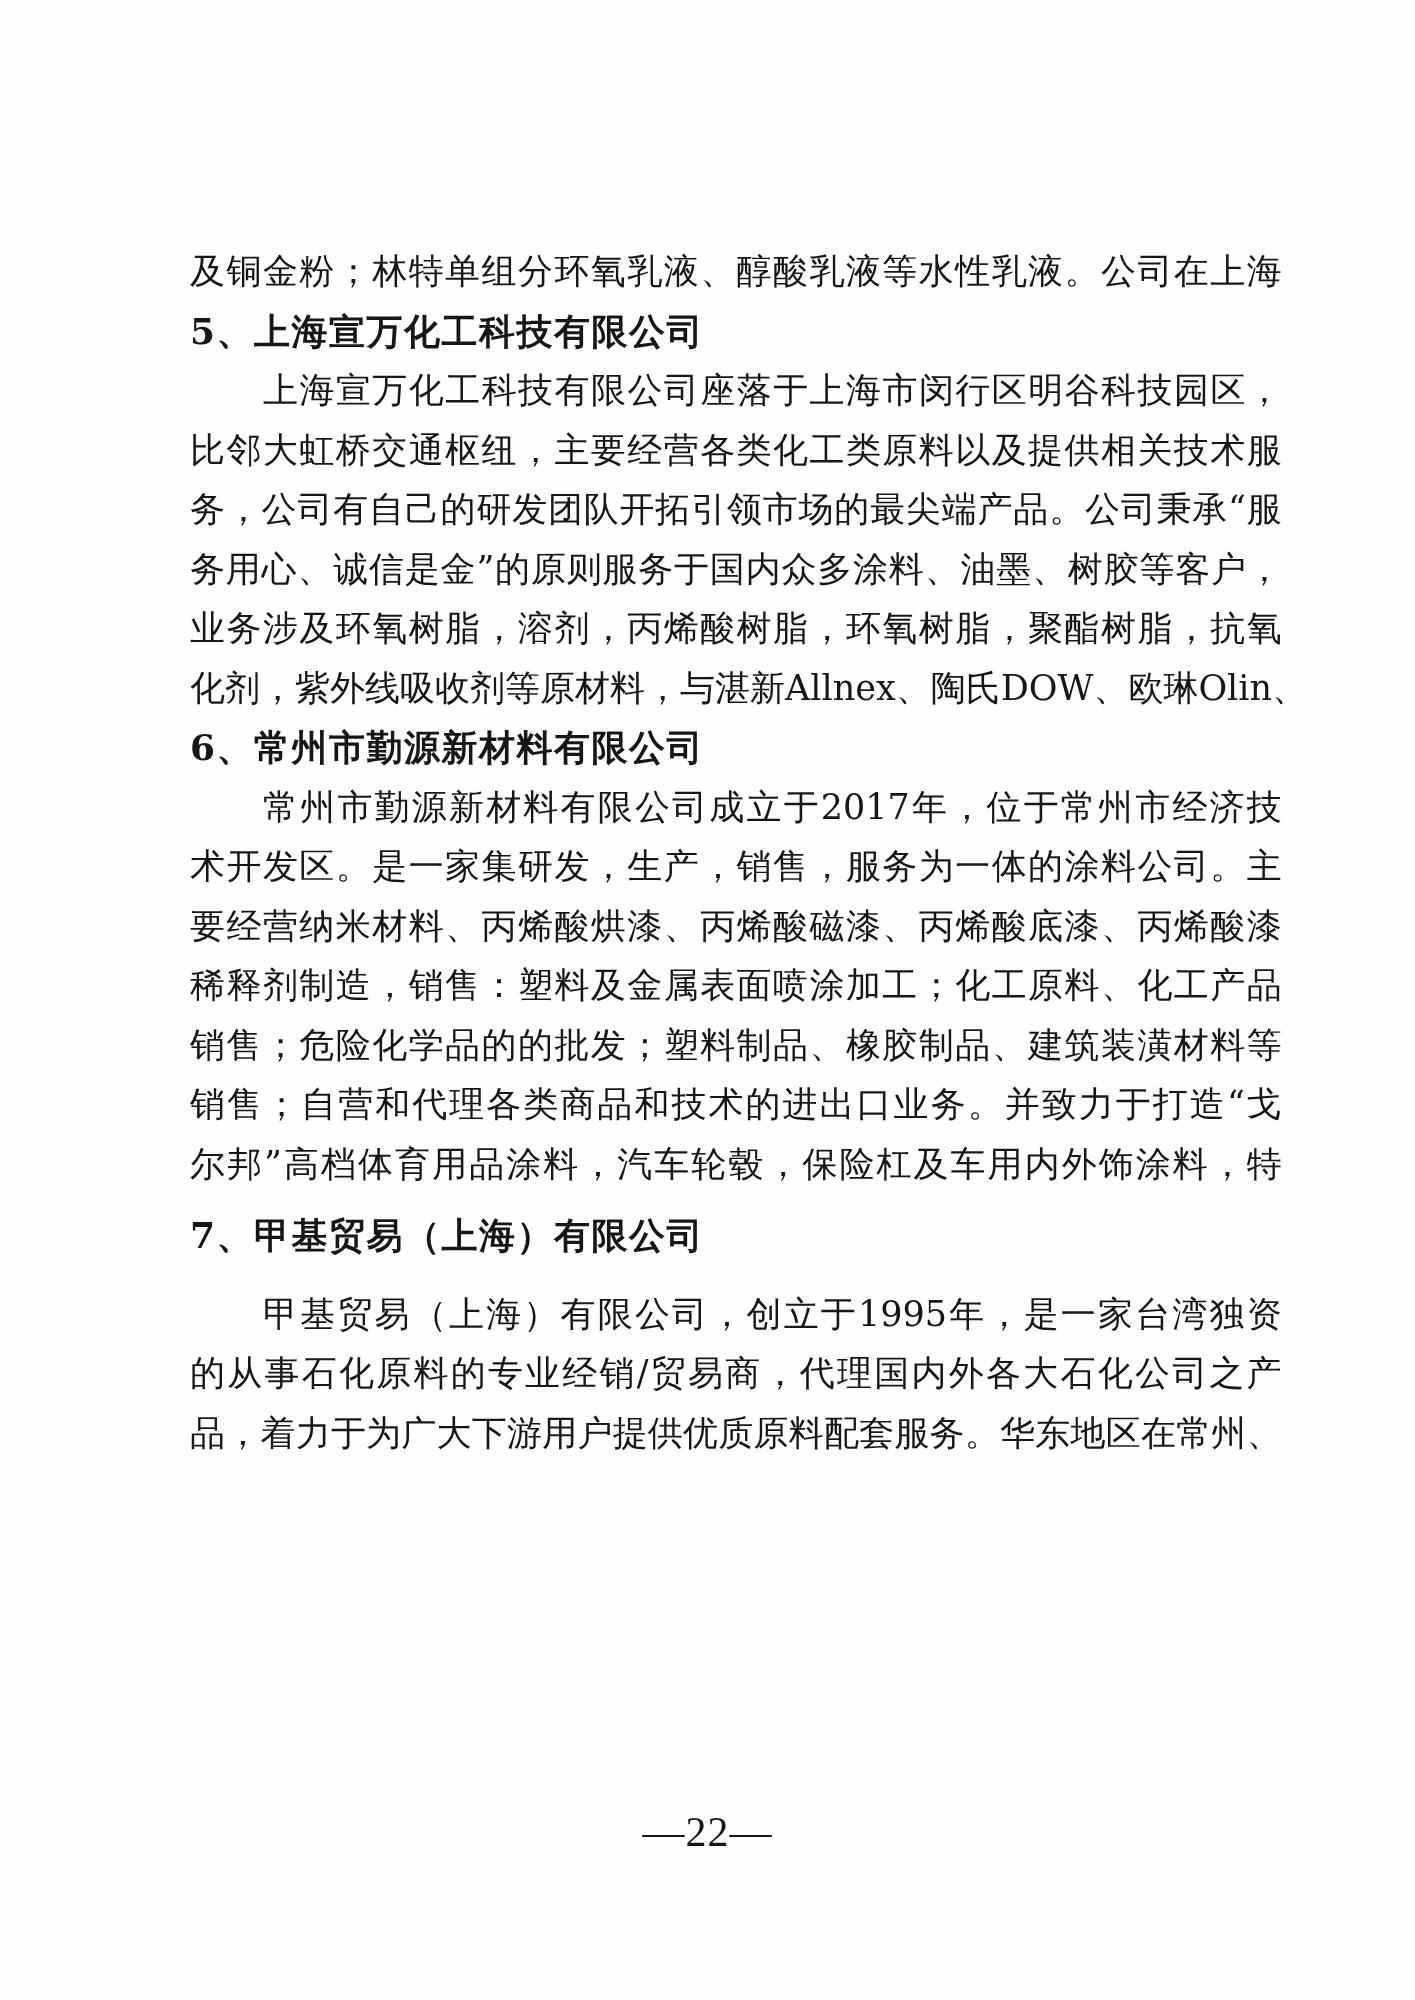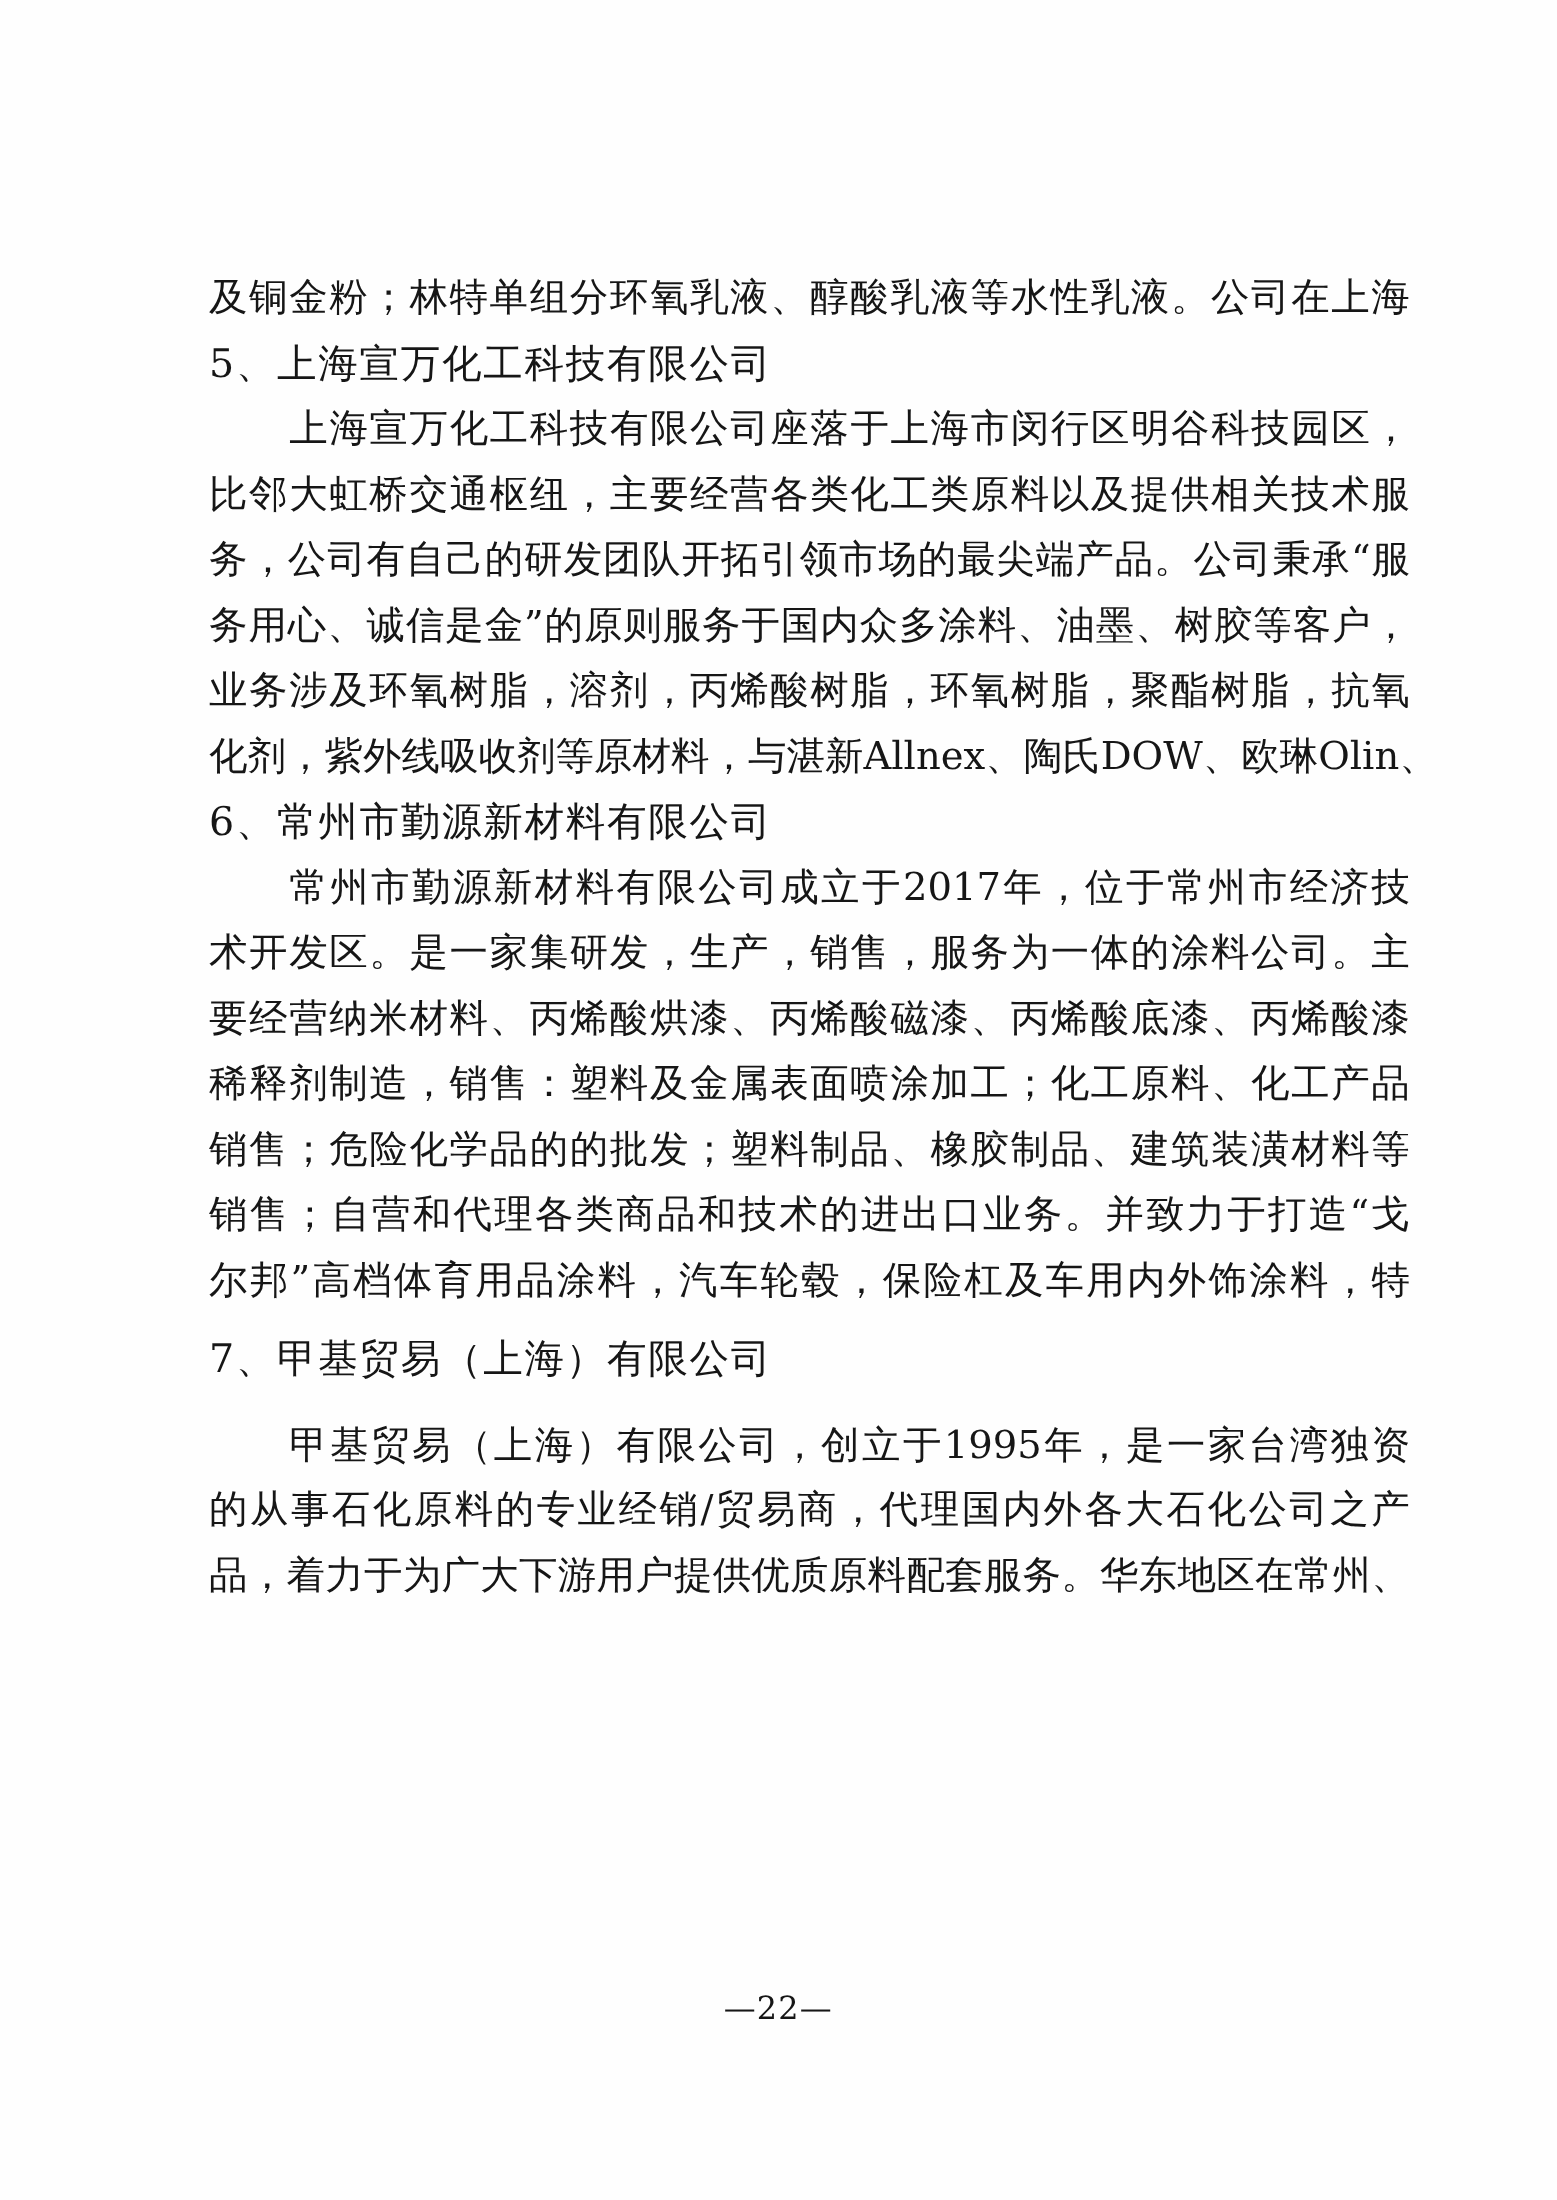--- a/index.html
+++ b/index.html
@@ -36,37 +36,38 @@
     align-items: baseline;
   }
   .line.j span { display: inline-block; }
   
   .line.plain { letter-spacing: 1.5px; }
   .line.indent { padding-left: 73px; }
   .heading {
     height: 59.5px;
     line-height: 59.5px;
     font-size: 36px;
-    font-weight: normal;
+    font-weight: bold;
     letter-spacing: 1.5px;
     white-space: nowrap;
   }
   
   .content > .heading.spaced {
     margin-top: 12px;
     margin-bottom: 19px;
   }
   .footer {
     position: absolute;
     left: 0;
     width: 100%;
     top: 1808px;
     text-align: center;
-    font-size: 29px;
+    font-size: 42px;
     letter-spacing: 1px;
+    font-family: Liberation Serif, serif;
   }
 </style>
 </head>
 <body>
 
 <div class="sheet">
   <div class="content" id="doc-content">
       <div class="line j">
         <span>及</span>
         <span>铜</span>

